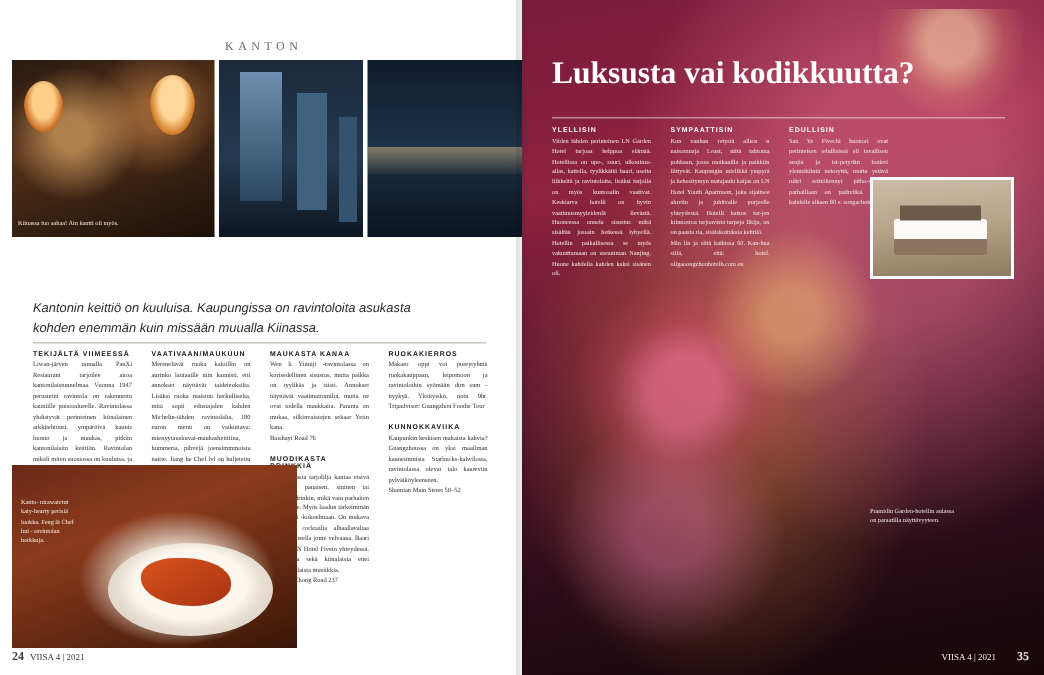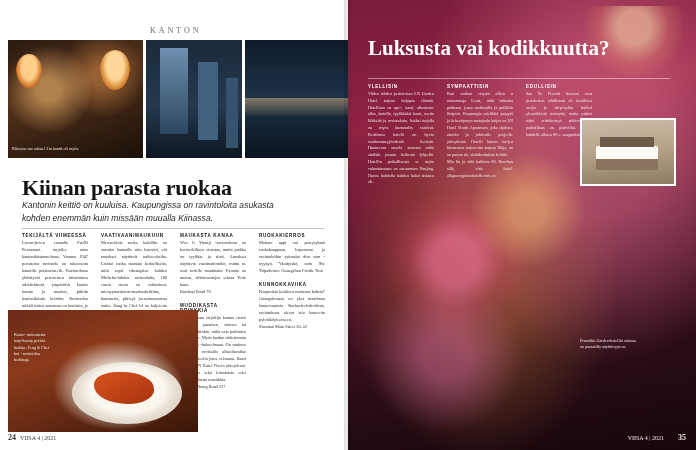--- a/index.html
+++ b/index.html
@@ -207,21 +207,20 @@
     <div class="photo-row">
       <div class="ph ph1">
         <div class="photo-cap">Kiinassa tuo aahaa! Ain kantti oli myös.</div>
       </div>
       <div class="ph ph2"></div>
       <div class="ph ph3">
         
       </div>
     </div>
 
-    <div class="headline">Kiinan parasta ruokaa</div>
     <div class="standfirst">Kantonin keittiö on kuuluisa. Kaupungissa on ravintoloita asukasta kohden enemmän kuin missään muualla Kiinassa.</div>
     <div class="rule-top"></div>
 
     <div class="cols">
 
       <div class="col c1">
         <div class="blk">
           <div class="sec-h">TEKIJÄLTÄ VIIMEESSÄ</div>
           <div class="body-t">Liwan-järven rannalla PanXi Restaurant tarjoilee aitoa kantonilaistunnelmaa. Vuonna 1947 perustettu ravintola on rakennettu kauniille puistoalueelle. Ravintolassa yhdistyvät perinteinen kiinalainen arkkitehtuuri, ympäröivä kaunis luonto ja maukas, pitkiin kantonilaisiin keittiön. Ravintolan mikäli miten suosiossa on kuuluisa, ja se tarjoilee merkittävän sisä-tason vapaa päätä ja mehukas muita. Koko sisän orkester kulttuurista on toiveissa kerhoraana ve- neessä. Mointa pitoittaarmaa.</div>
           <div class="body-t it">Long Jin Xi Lu 151</div>

